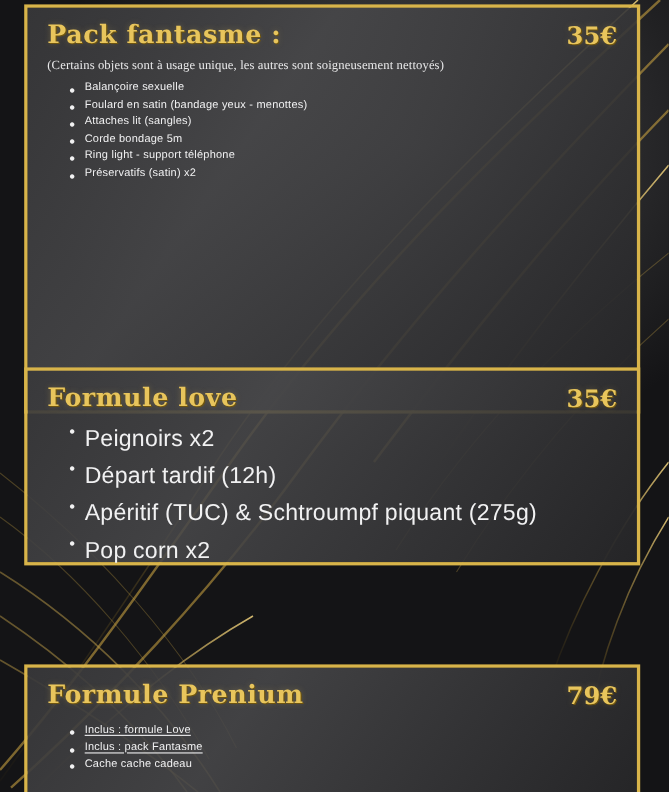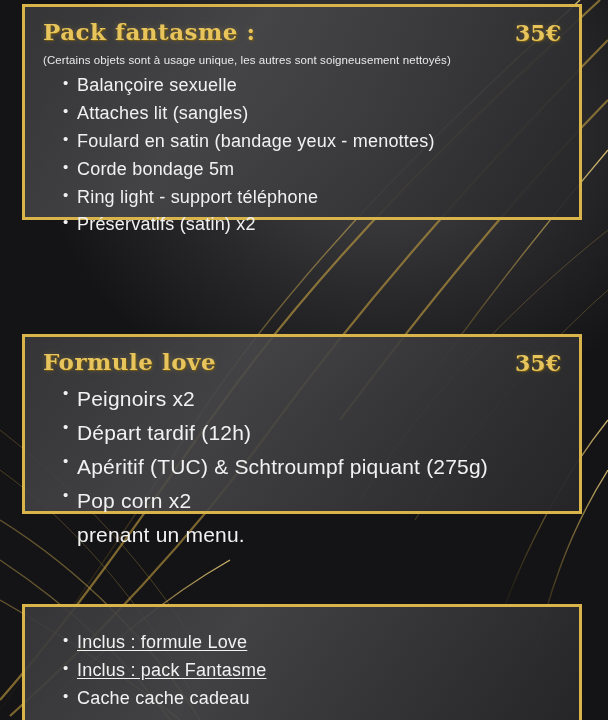--- a/index.html
+++ b/index.html
@@ -32,21 +32,21 @@
   
   .card {
     position: absolute;
     left: 22px;
     width: 560px;
     box-sizing: border-box;
     border: 3px solid #d8b44a;
     background: linear-gradient(125deg, rgba(56,56,58,0.92) 0%, rgba(72,72,74,0.88) 35%, rgba(38,38,40,0.94) 100%);
     padding: 12px 18px 16px 18px;
   }
-  #card-pack { top: 4px; height: 216px; }
+  #card-pack { top: 4px; height: 372px; }
   #card-love { top: 334px; height: 180px; }
   #card-premium { top: 604px; height: 130px; }
 
   .card-head {
     display: flex;
     align-items: flex-start;
     justify-content: space-between;
   }
   .card-title {
     font-family: "DejaVu Serif", serif;
@@ -65,31 +65,32 @@
     color: #e8c55c;
     text-shadow: 1px 1px 0 #6d5410, 0 0 6px rgba(232,197,92,0.25);
     white-space: nowrap;
     padding-top: 1px;
   }
   .card-note {
     color: #e9e9ea;
     font-size: 11.5px;
     margin: 8px 0 4px 0;
     letter-spacing: 0.1px;
+    font-family: Liberation Serif, serif;
   }
 
   ul.items {
     list-style: none;
     margin: 6px 0 0 0;
     padding: 0 0 0 34px;
   }
   ul.items li {
     position: relative;
     color: #f1f1f2;
-    font-size: 18px;
+    font-size: 10px;
     line-height: 1.55;
     letter-spacing: 0.2px;
   }
   ul.items li::before {
     content: "\2022";
     position: absolute;
     left: -14px;
     top: -1px;
     color: #f1f1f2;
     font-size: 15px;
@@ -142,41 +143,44 @@
 </div>
 
 <section class="card" id="card-pack">
   <div class="card-head">
     <h2 class="card-title">Pack fantasme :</h2>
     <div class="card-price">35€</div>
   </div>
   <p class="card-note">(Certains objets sont à usage unique, les autres sont soigneusement nettoyés)</p>
   <ul class="items">
     <li>Balançoire sexuelle</li>
+    <li>Foulard en satin (bandage yeux - menottes)</li>
     <li>Attaches lit (sangles)</li>
-    <li>Foulard en satin (bandage yeux - menottes)</li>
     <li>Corde bondage 5m</li>
     <li>Ring light - support téléphone</li>
     <li>Préservatifs (satin) x2</li>
   </ul>
 </section>
 
 <section class="card" id="card-love">
   <div class="card-head">
     <h2 class="card-title">Formule love</h2>
     <div class="card-price">35€</div>
   </div>
   <ul class="items">
     <li>Peignoirs x2</li>
     <li>Départ tardif (12h)</li>
     <li>Apéritif (TUC) &amp; Schtroumpf piquant (275g)</li>
     <li>Pop corn x2</li>
-    <li class="sub">prenant un menu.</li>
   </ul>
 </section>
 
 <section class="card" id="card-premium">
+  <div class="card-head">
+    <h2 class="card-title">Formule Prenium</h2>
+    <div class="card-price">79€</div>
+  </div>
   <ul class="items">
     <li><span class="underline">Inclus : formule Love</span></li>
     <li><span class="underline">Inclus : pack Fantasme</span></li>
     <li>Cache cache cadeau</li>
   </ul>
 </section>
 
 </body></html>

